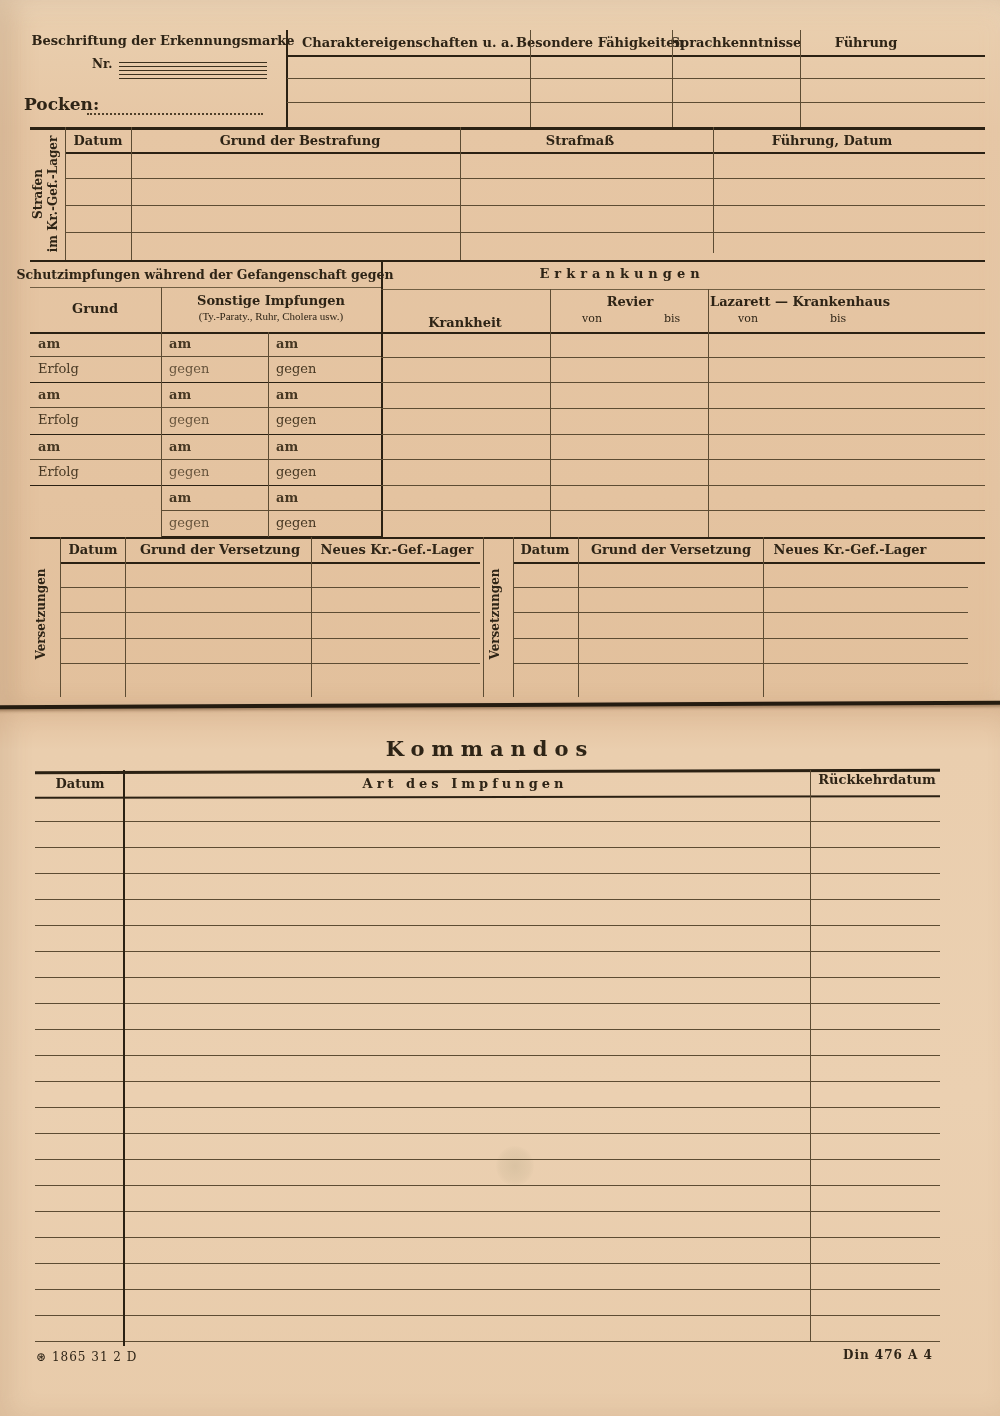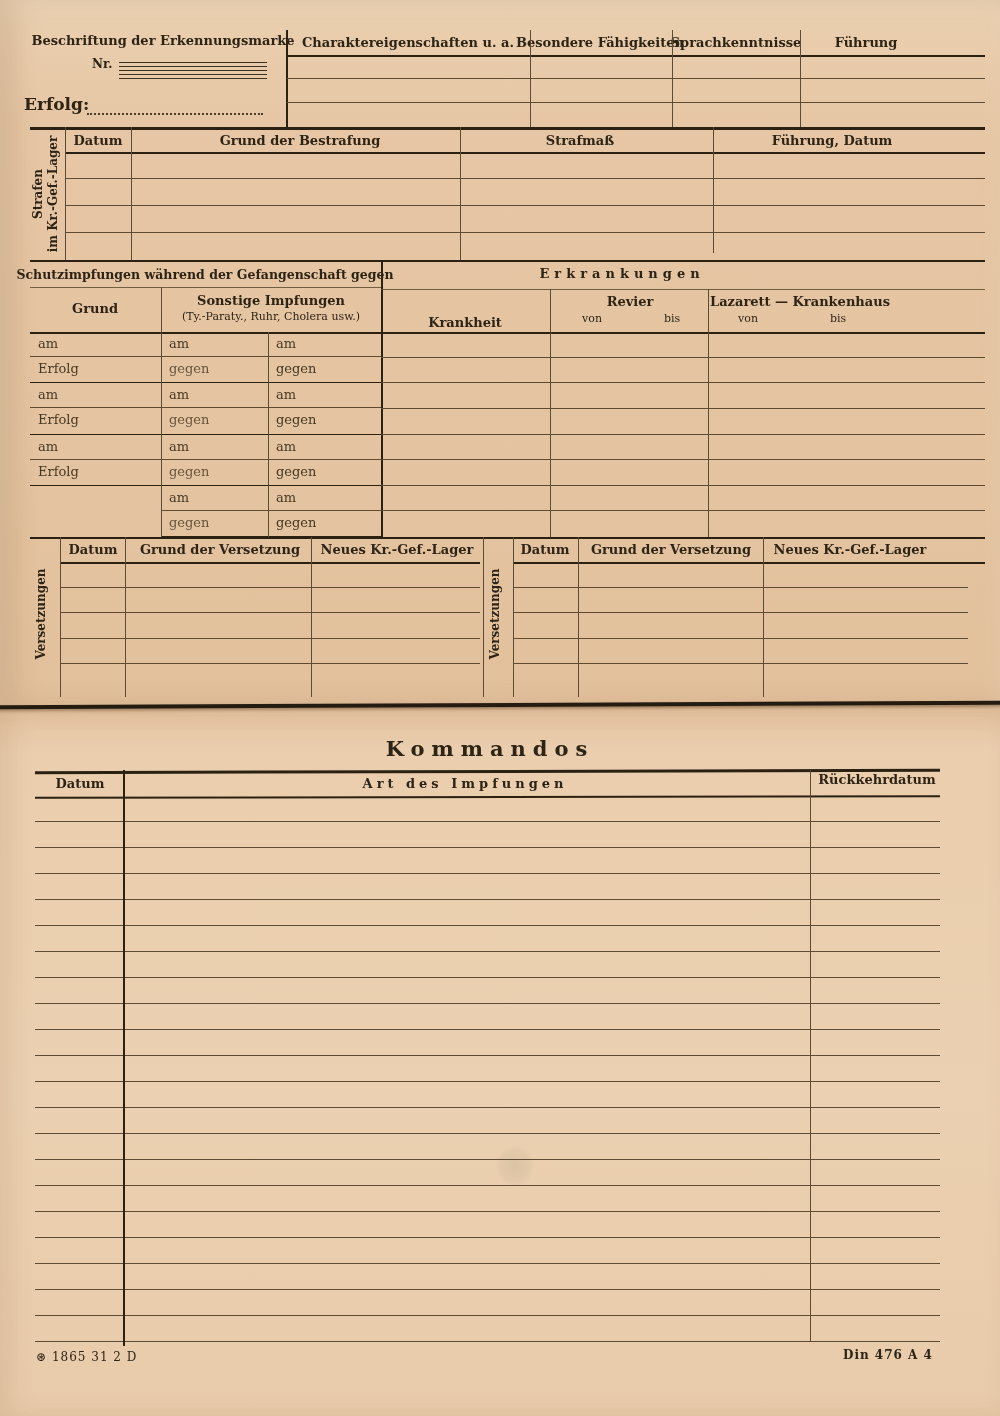--- a/index.html
+++ b/index.html
@@ -46,41 +46,41 @@
   .rows{position:absolute;box-sizing:border-box;}
   .rows .r{box-sizing:border-box;border-bottom:1px solid var(--line);}
   .rows .r:last-child{border-bottom:none;}
   .rows.keep .r:last-child{border-bottom:1px solid var(--line);}
 
   
   .vcol{position:absolute;box-sizing:border-box;}
   .vpair{box-sizing:border-box;height:51.25px;border-bottom:1.4px solid var(--line-dark);}
   .vpair:last-child{border-bottom:1.4px solid var(--line-dark);}
   .vrow{box-sizing:border-box;height:25.1px;padding:4px 0 0 8px;font-size:13px;color:var(--ink-soft);}
-  .vrow.first{border-bottom:1px solid var(--line);}
+  .vrow.first{border-bottom:1px solid var(--line);font-weight:bold;}
   .vrow .faint{opacity:.8;}
 
   .nr-lines{position:absolute;left:119px;top:62px;width:148px;height:17px;
     background:repeating-linear-gradient(to bottom, rgba(50,40,22,.95) 0 1px, transparent 1px 4px);}
   .dots{position:absolute;left:87px;top:97px;width:176px;height:16px;border-bottom:2px dotted rgba(62,48,28,.9);}
   .footer{font-size:12px;letter-spacing:1px;}
 </style>
 </head>
 <body>
 
 <div id="paper">
   <div class="page-top"></div>
   <div class="page-bot"></div>
   <div class="fold"></div>
   <div class="stain"></div>
 
   <div class="t b md c" style="left:163px;top:33px;">Beschriftung der Erkennungsmarke</div>
   <div class="t b" style="left:92px;top:57px;font-size:12px;">Nr.</div>
   <div class="nr-lines"></div>
-  <div class="t b" style="left:24px;top:94px;font-size:17px;">Erfolg:</div>
+  <div class="t b" style="left:24px;top:94px;font-size:17px;">Pocken:</div>
   <div class="dots"></div>
 
   <div class="vline dk" style="left:286px;top:30px;height:97px;"></div>
 
   <div class="t b md c" style="left:408px;top:35px;">Charaktereigenschaften u. a.</div>
   <div class="t b md c" style="left:600px;top:35px;">Besondere Fähigkeiten</div>
   <div class="t b md c" style="left:736px;top:35px;">Sprachkenntnisse</div>
   <div class="t b md c" style="left:866px;top:35px;">Führung</div>
 
   <div class="hline dk" style="left:287px;top:55px;width:698px;"></div>
@@ -119,21 +119,21 @@
   <div class="vline" style="left:65px;top:127px;height:133px;"></div>
   <div class="vline" style="left:131px;top:127px;height:133px;"></div>
   <div class="vline" style="left:460px;top:127px;height:133px;"></div>
   <div class="vline" style="left:713px;top:127px;height:126px;"></div>
   <div class="hline dk" style="left:30px;top:260px;width:955px;"></div>
 
   <div class="t b c" style="left:205px;top:267px;font-size:12.5px;">Schutzimpfungen während der Gefangenschaft gegen</div>
   <div class="hline" style="left:30px;top:287px;width:351px;"></div>
   <div class="t b md c" style="left:95px;top:301px;">Grund</div>
   <div class="t b md c" style="left:271px;top:293px;">Sonstige Impfungen</div>
-  <div class="t sm c" style="left:271px;top:310px;">(Ty.-Paraty., Ruhr, Cholera usw.)</div>
+  <div class="t sm c" style="left:271px;top:310px;font-family:Liberation Serif, serif;">(Ty.-Paraty., Ruhr, Cholera usw.)</div>
   <div class="vline" style="left:161px;top:287px;height:45px;"></div>
   <div class="hline dk" style="left:30px;top:332px;width:351px;"></div>
 
   <div class="vcol" style="left:30px;top:332px;width:131px;">
     <div class="vpair">
       <div class="vrow first"><span>am</span></div>
       <div class="vrow"><span>Erfolg</span></div>
     </div>
 
     <div class="vpair">

